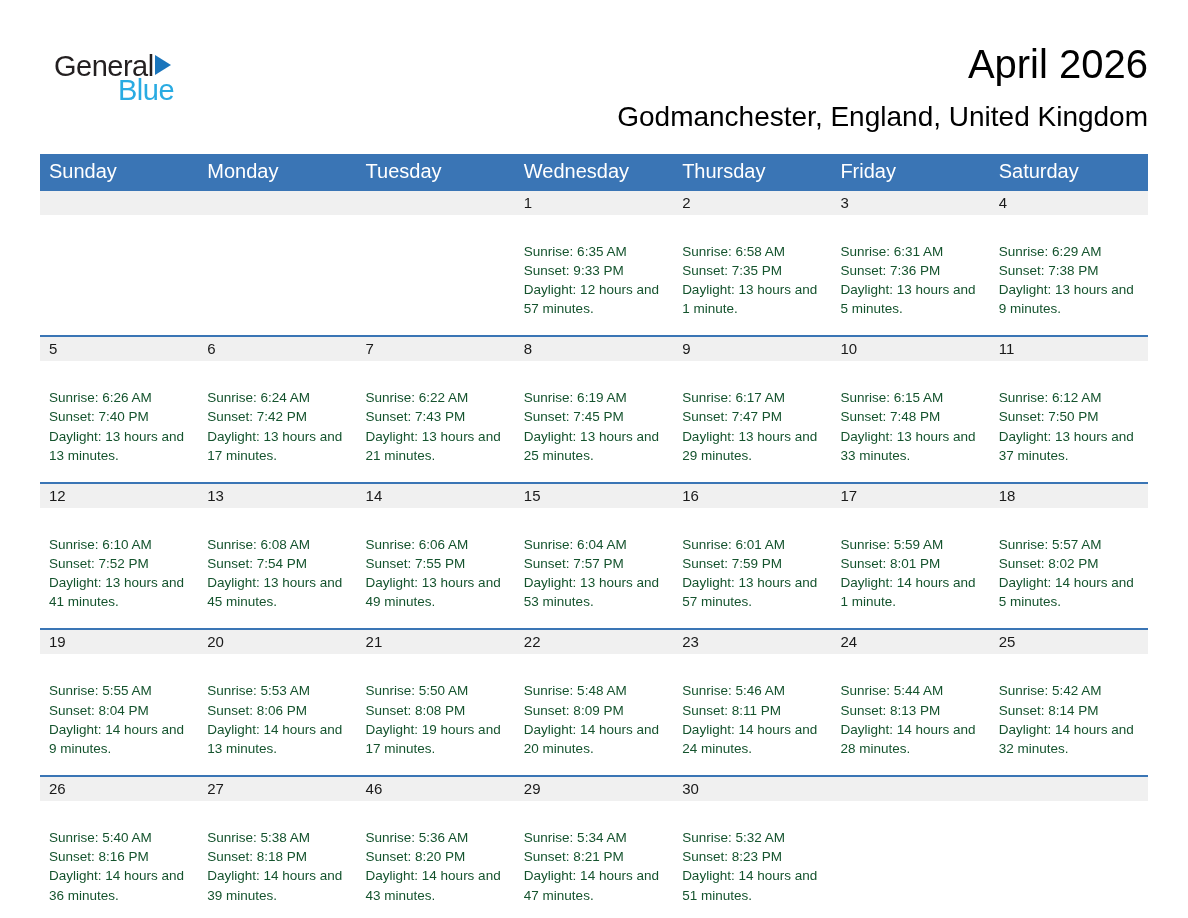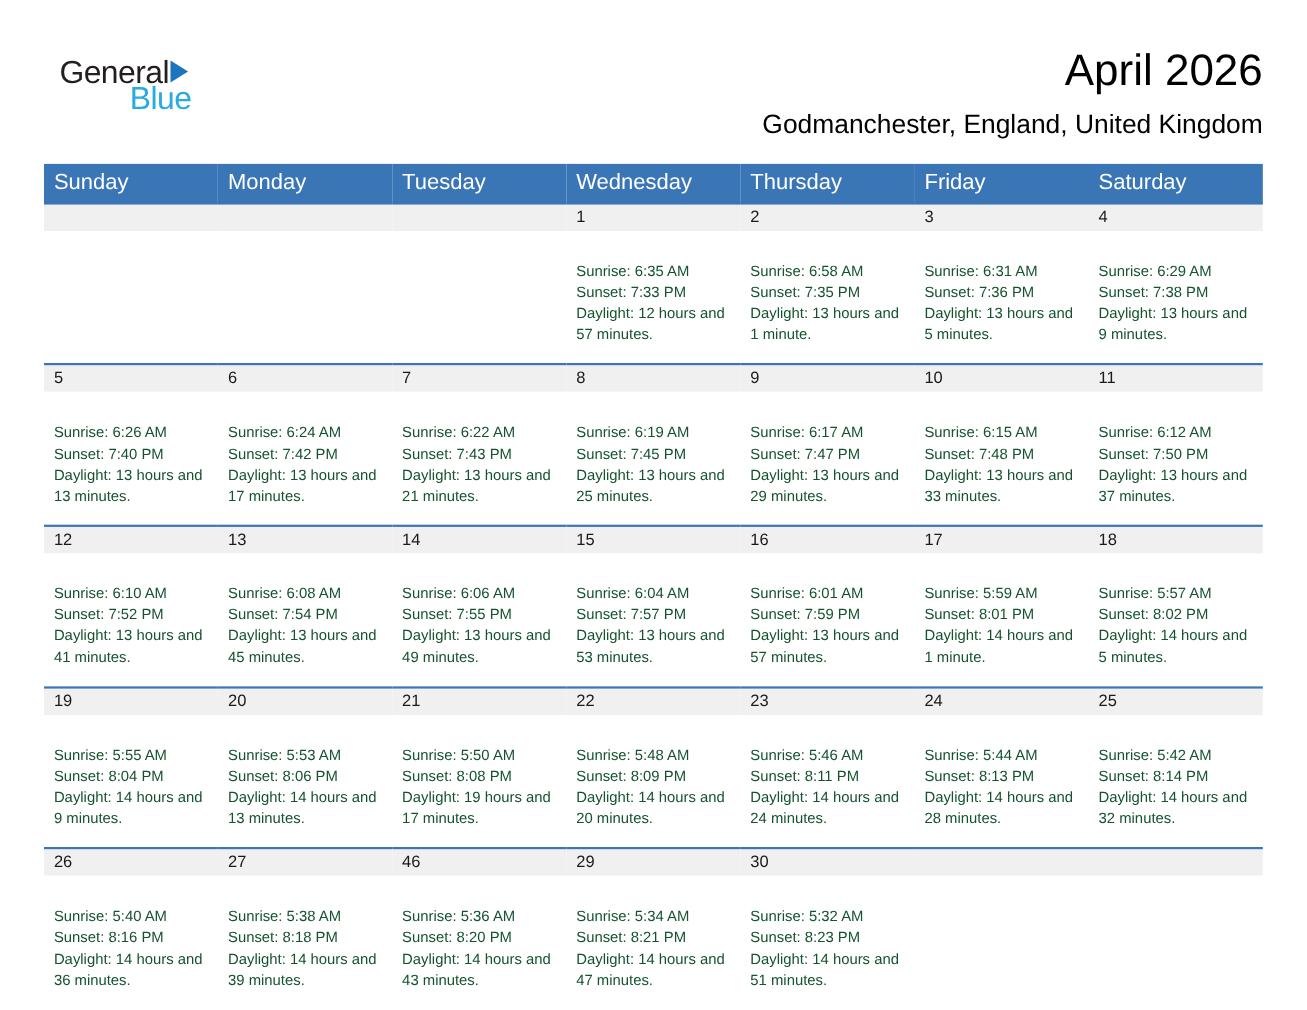--- a/index.html
+++ b/index.html
@@ -46,21 +46,21 @@
   }
   .titles { text-align: right; }
   .title {
     font-size: 40px;
     font-weight: 400;
     margin: 0;
     line-height: 1;
     color: #000;
   }
   .subtitle {
-    font-size: 24px;
+    font-size: 28px;
     font-weight: 400;
     margin: 16px 0 0 0;
     line-height: 1.2;
     color: #000;
   }
   table.calendar {
     width: 100%;
     border-collapse: collapse;
     table-layout: fixed;
     margin-top: 20px;
@@ -131,21 +131,21 @@
           <td>
             <div class="day-num">&nbsp;</div>
           </td>
           <td>
             <div class="day-num">&nbsp;</div>
           </td>
           <td>
             <div class="day-num">1</div>
             <div class="day-details">
               <div>Sunrise: 6:35 AM</div>
-              <div>Sunset: 7:33 PM</div>
+              <div>Sunset: 9:33 PM</div>
               <div>Daylight: 12 hours and 57 minutes.</div>
             </div>
           </td>
           <td>
             <div class="day-num">2</div>
             <div class="day-details">
               <div>Sunrise: 6:58 AM</div>
               <div>Sunset: 7:35 PM</div>
               <div>Daylight: 13 hours and 1 minute.</div>
             </div>

